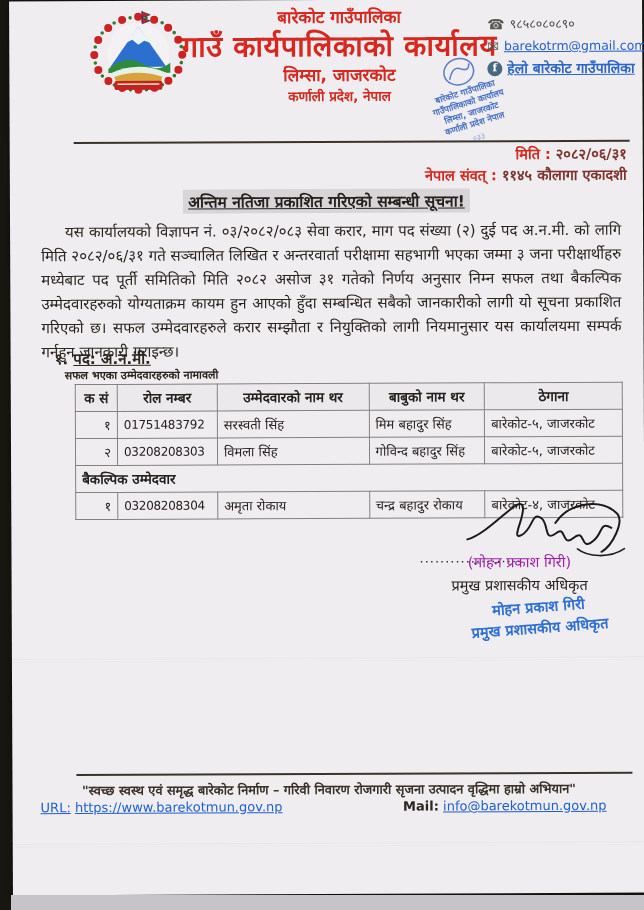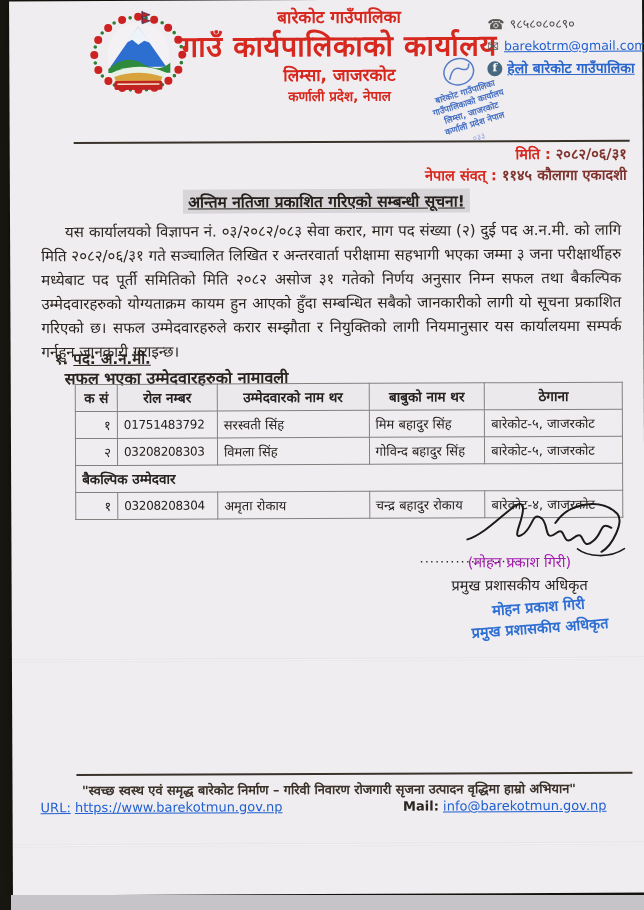--- a/index.html
+++ b/index.html
@@ -39,21 +39,21 @@
   .stamp .note{font-size:8px;opacity:.55;margin-top:3px;}
   .hline{height:2px;background:#3a332c;}
   .dateblk{right:16px;top:145px;text-align:right;font-size:14.5px;font-weight:bold;line-height:21px;white-space:nowrap;}
   .notice-title-wrap{left:0;top:189px;width:100%;text-align:center;}
   .notice-title{display:inline-block;background:#d8d5d8;color:#26211d;font-size:15.5px;font-weight:bold;
     text-decoration:underline;padding:1px 5px;}
   .bodytext{left:31px;top:219px;width:580px;font-size:15px;line-height:24px;color:#2b2520;
     text-align:justify;text-indent:24px;}
   .posline{left:44px;top:347px;font-size:15px;font-weight:bold;color:#2b2520;white-space:nowrap;}
   .posline .u{text-decoration:underline;}
-  .caption{left:54px;top:366px;font-size:16px;font-weight:bold;color:#2b2520;}
+  .caption{left:54px;top:366px;font-size:11px;font-weight:bold;color:#2b2520;}
   table.results{position:absolute;left:64px;top:383px;width:548px;border-collapse:collapse;
     font-size:13px;color:#25211e;}
   table.results th,table.results td{border:1.6px solid #84817f;padding:2px 6px;height:22px;}
   table.results th{font-weight:bold;text-align:center;font-size:13.5px;background:rgba(0,0,0,.015);border-radius:8px;}
   td.num{text-align:right;padding-right:9px;}
   td.roll{font-size:12px;letter-spacing:-.3px;}
   td.span-label{font-weight:bold;font-size:13.5px;}
   .sigsvg{left:448px;top:492px;}
   .sig-dots{left:408px;top:551px;width:120px;color:#2b2520;font-size:13px;letter-spacing:1px;overflow:hidden;white-space:nowrap;}
   .sig-name{left:398px;top:552px;width:220px;text-align:center;font-size:14.5px;color:#a21caf;}

